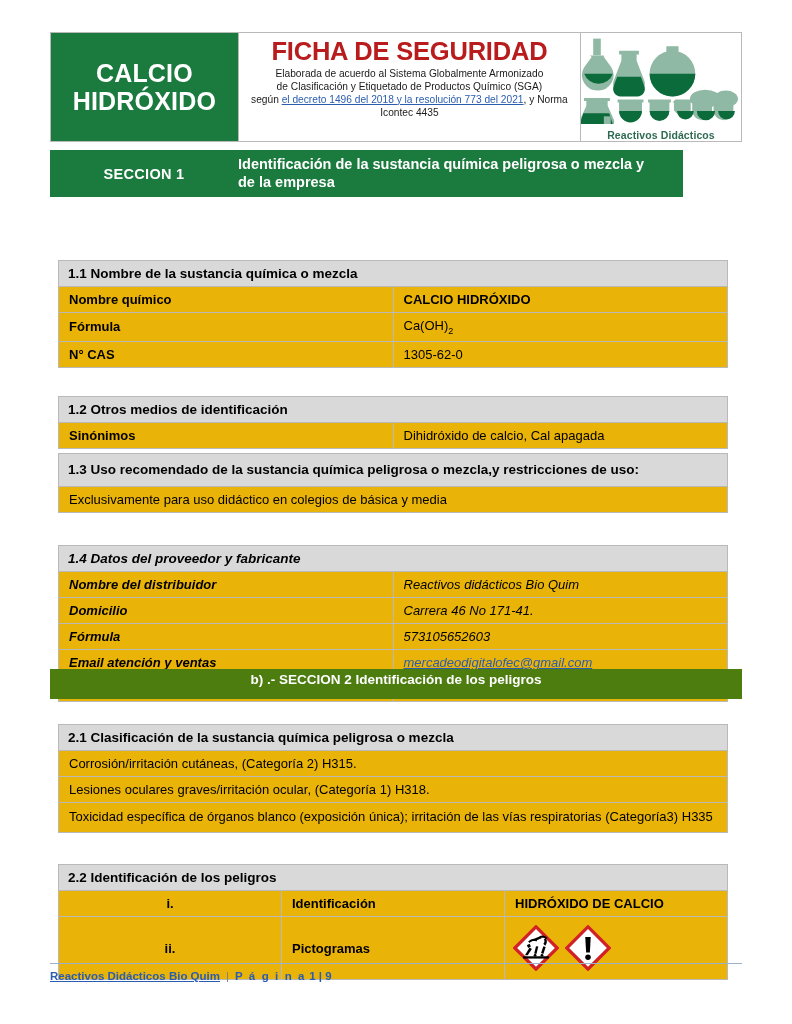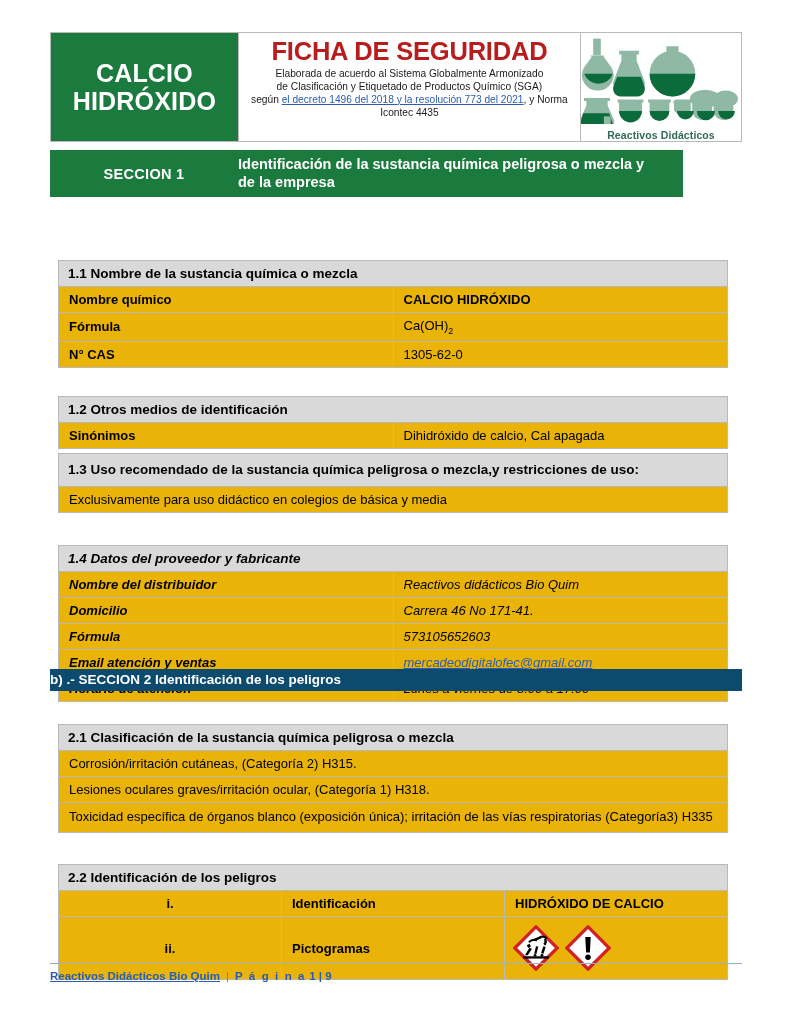--- a/index.html
+++ b/index.html
@@ -114,27 +114,27 @@
   .sec-banner .sec-txt {
     flex: 1 1 auto;
     text-align: left;
     font-size: 14.5px;
     line-height: 1.18;
     padding-right: 24px;
   }
   .sec-banner-single {
     position: absolute;
     left: 50px; width: 692px;
-    background: #0c4a6e;
+    background: #4d7c0f;
     color: #fff;
-    text-align: left;
+    text-align: center;
     font-weight: bold;
     font-size: 13.5px;
     line-height: 22px;
-    height: 22px;
+    height: 30px;
   }
 
   
   .tbl {
     position: absolute;
     left: 58px; width: 670px;
     border-collapse: collapse;
     font-size: 13px;
     table-layout: fixed;
     margin-top: 32px;

